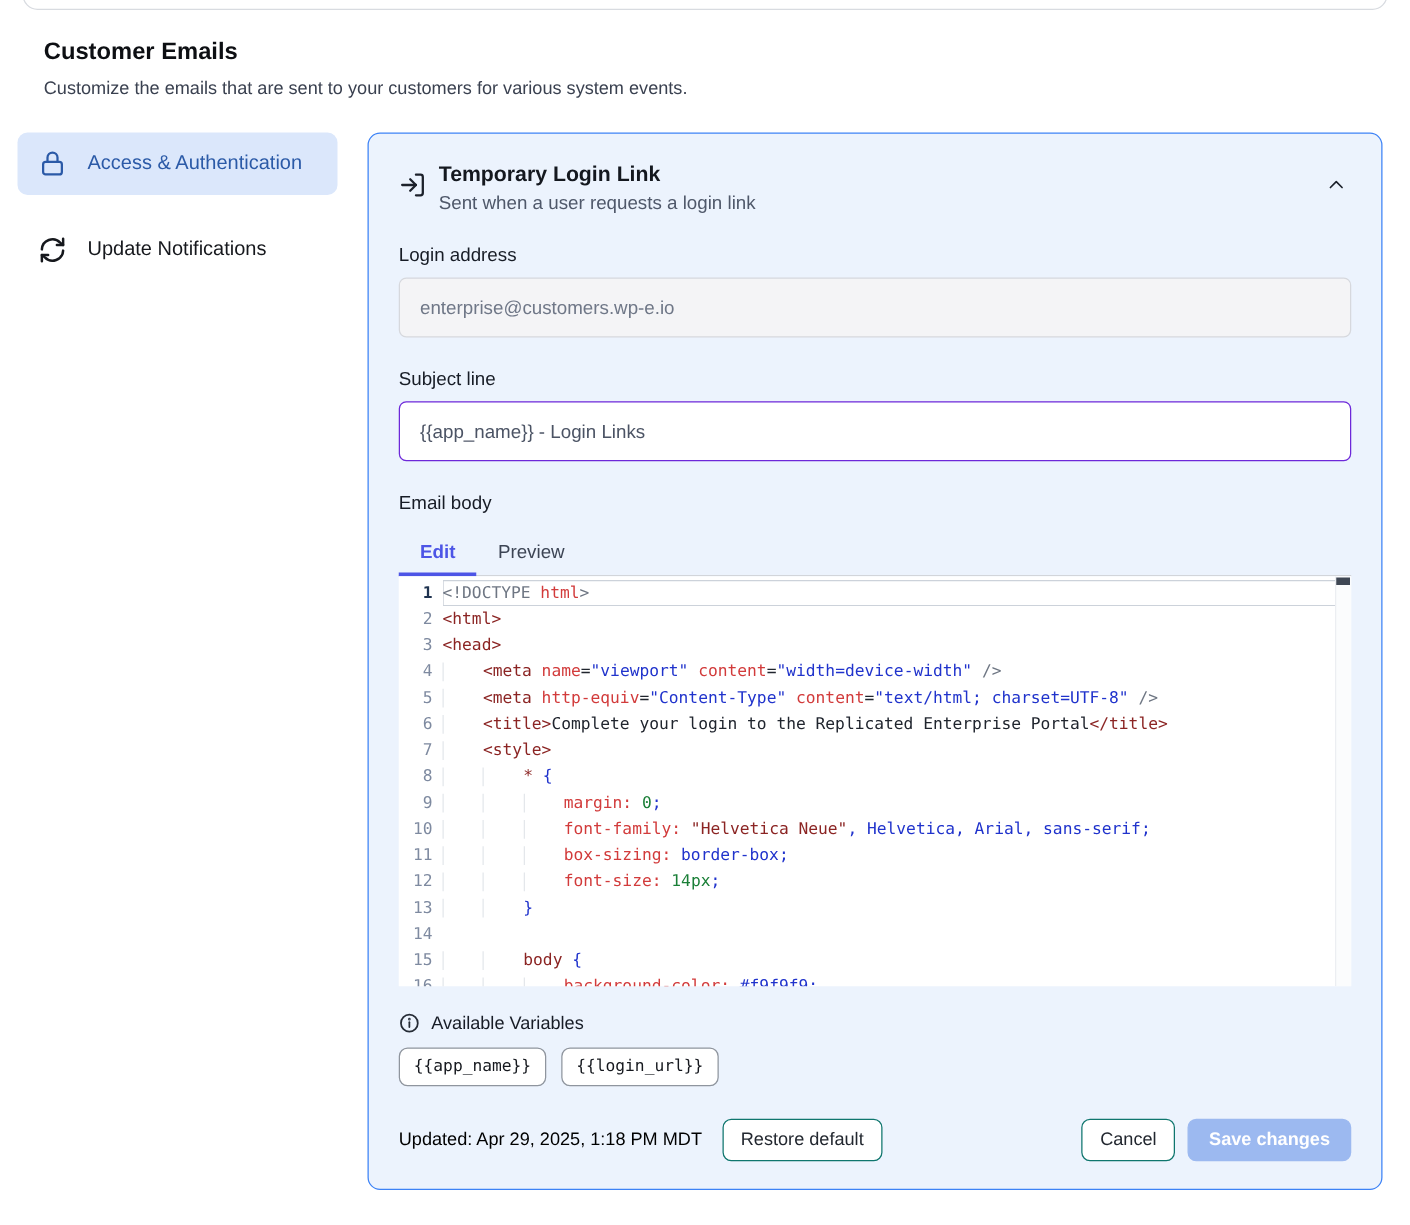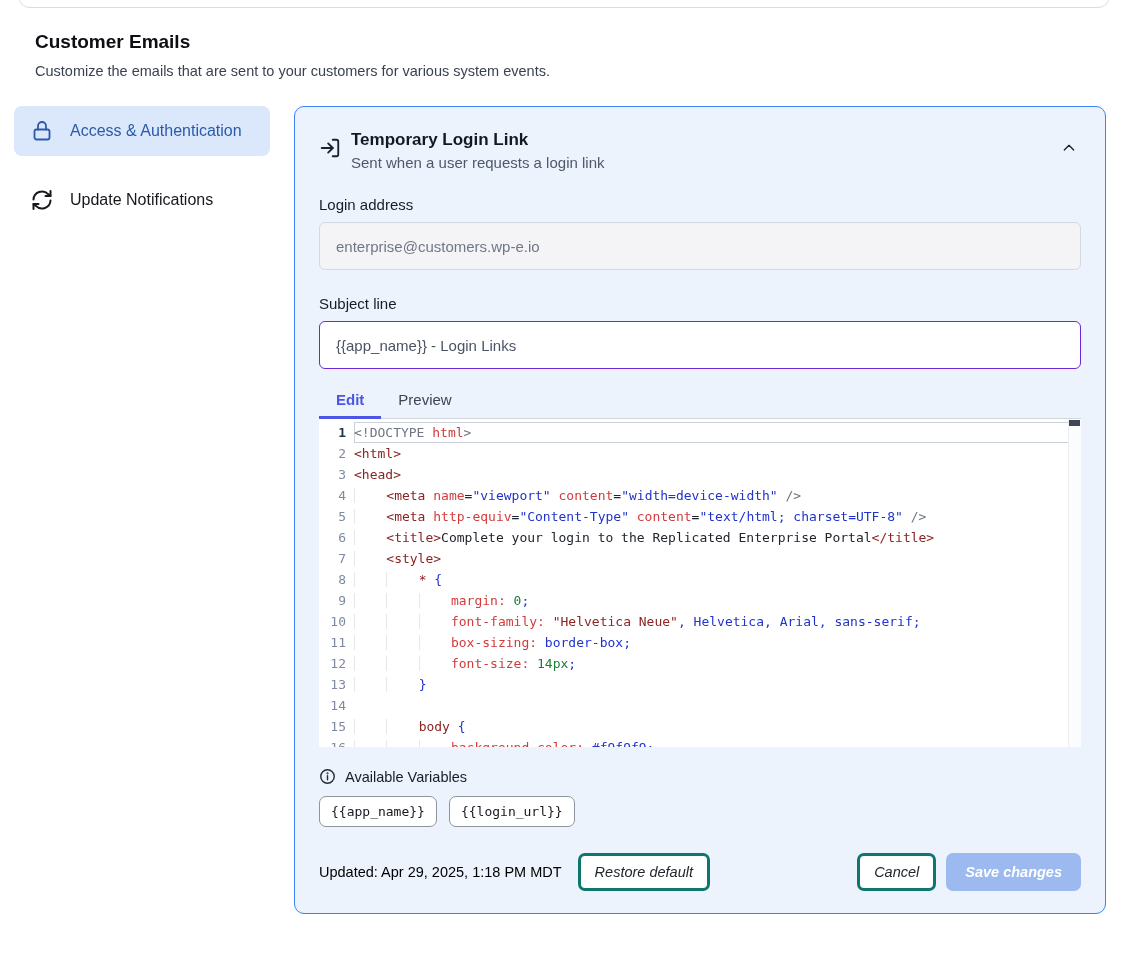--- a/index.html
+++ b/index.html
@@ -87,21 +87,21 @@
   .chip {
     font-family: "DejaVu Sans Mono", monospace; font-size: 13px; color: #15181e;
     background: #fff; border: 1px solid #8f959e; border-radius: 7px; padding: 7px 11px; cursor: pointer;
   }
 
   
   .footer { margin-top: 26px; display: flex; align-items: center; }
   .updated { font-size: 14.5px; color: #000000; }
   .btn {
     font-family: inherit; font-size: 14.5px; border-radius: 7px; cursor: pointer;
-    padding: 8px 14px; background: #fff; border: 3px solid #0f766e; color: #22272f; font-style: italic;
+    padding: 8px 14px; background: #fff; border: 1px solid #0f766e; color: #22272f;
   }
   .btn.restore { margin-left: 16px; }
   .spacer { flex: 1; }
   .btn.save { background: #9cb9f0; border-color: #9cb9f0; color: #fff; font-weight: 600; margin-left: 10px; padding: 8px 16px; }
 </style>
 </head>
 <body>
 
 <div class="card-remnant"></div>
 
@@ -155,20 +155,21 @@
             </svg></span>
       </button>
     </div>
 
     <div class="field-label">Login address</div>
     <input class="text-input muted" readonly="" value="enterprise@customers.wp-e.io" style="">
 
     <div class="field-label">Subject line</div>
     <input class="text-input" value="{{app_name}} - Login Links" style="">
 
+    <div class="field-label">Email body</div>
 
     <div class="tabs">
         <div class="tab active">Edit</div>
         <div class="tab">Preview</div>
       </div>
 
     <div class="editor">
       <div class="rows">
           <div class="crow active">
             <div class="gut">1</div>

